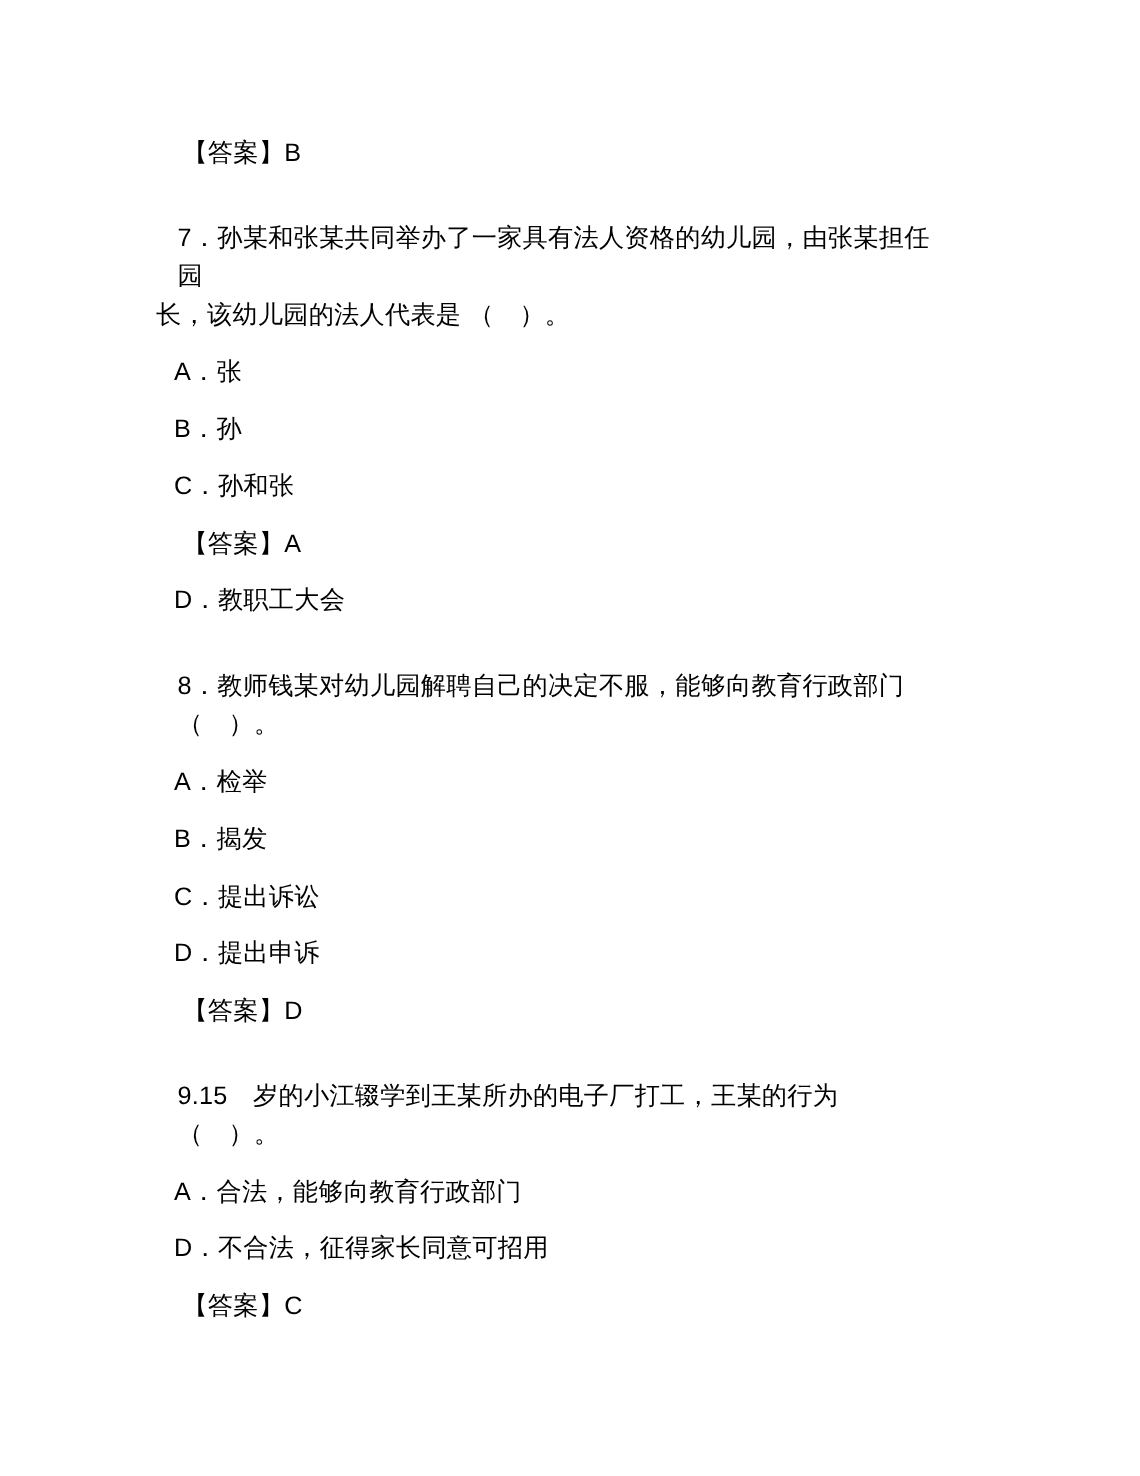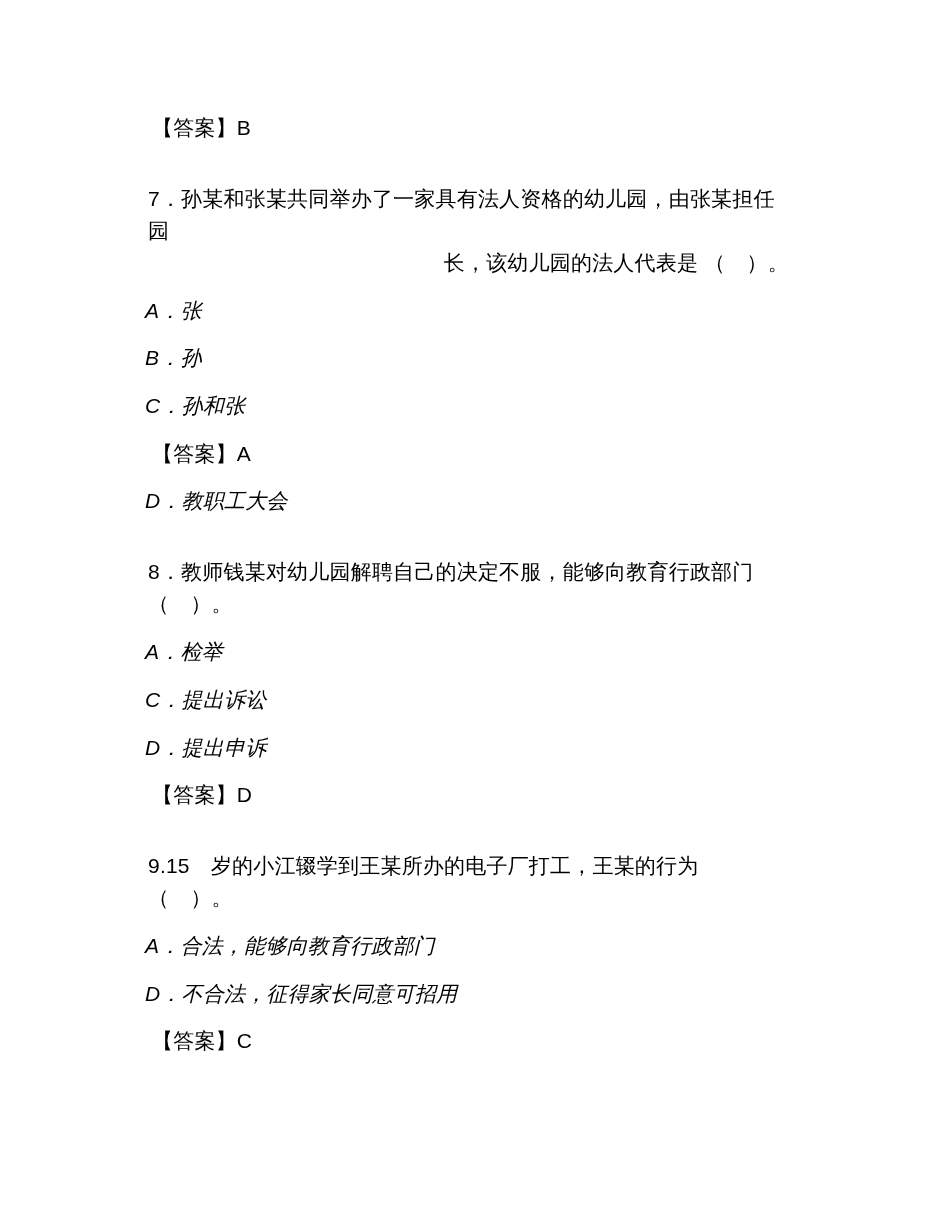--- a/index.html
+++ b/index.html
@@ -31,25 +31,23 @@
   }
   .answer .line {
     padding-left: 22px;
   }
   .question .line.first {
     padding-left: 18px;
     margin-top: 39px;
   }
   .question .line.cont {
     padding-left: 0;
-    text-align: right;
   }
   .option .line {
     padding-left: 15px;
-    font-style: italic;
   }
 </style>
 </head>
 <body>
 
 <div class="page" id="doc">
     <div class="block answer">
       <div class="line first">【答案】B</div>
     </div>
     <div class="block question">
@@ -71,20 +69,23 @@
     <div class="block option">
       <div class="line first">D．教职工大会</div>
     </div>
     <div class="block question">
       <div class="line first">8．教师钱某对幼儿园解聘自己的决定不服，能够向教育行政部门　（　）。</div>
     </div>
     <div class="block option">
       <div class="line first">A．检举</div>
     </div>
     <div class="block option">
+      <div class="line first">B．揭发</div>
+    </div>
+    <div class="block option">
       <div class="line first">C．提出诉讼</div>
     </div>
     <div class="block option">
       <div class="line first">D．提出申诉</div>
     </div>
     <div class="block answer">
       <div class="line first">【答案】D</div>
     </div>
     <div class="block question">
       <div class="line first">9.15　岁的小江辍学到王某所办的电子厂打工，王某的行为　（　）。</div>

